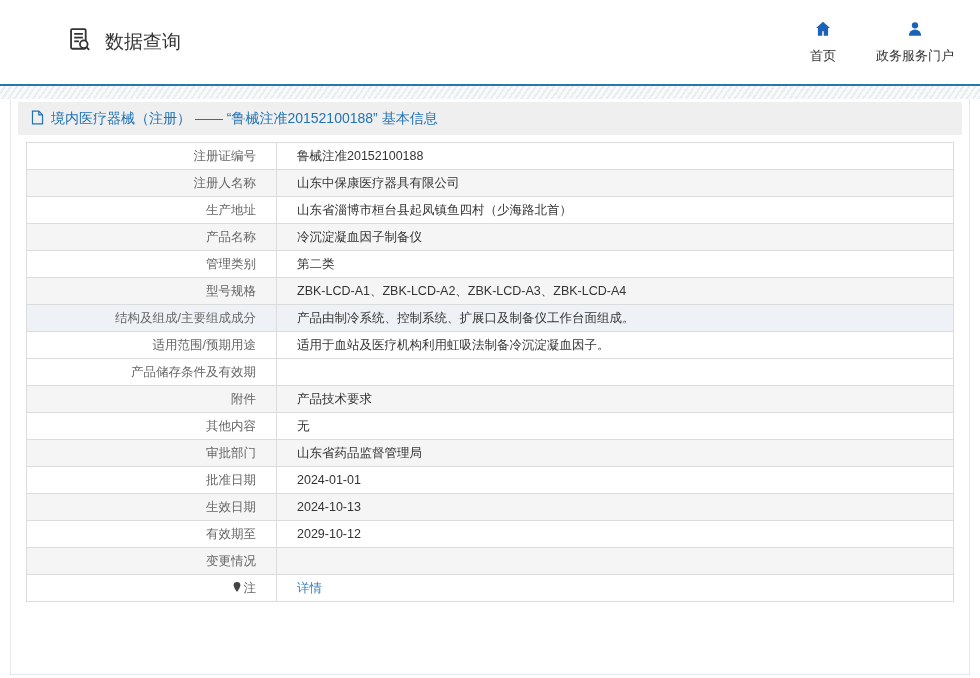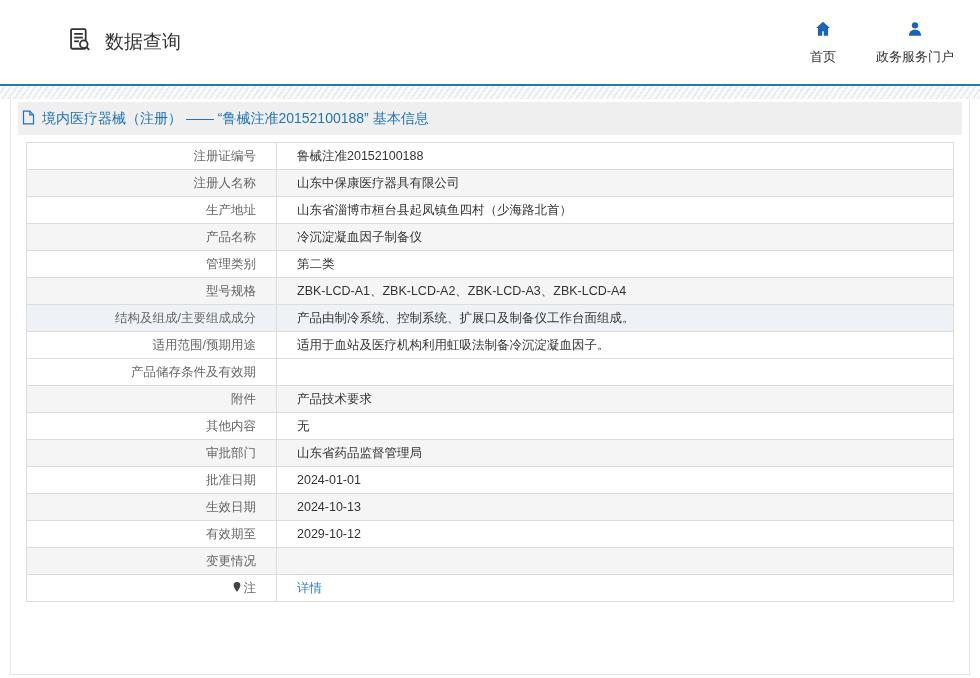--- a/index.html
+++ b/index.html
@@ -15,39 +15,39 @@
     height:86px; background:#fff;
     border-bottom:2px solid #2579a7;
     display:flex; align-items:center;
     padding:0 26px 0 18px;
   }
   .logo { display:flex; align-items:center; gap:12px; cursor:pointer; }
   .logo-text { display:flex; flex-direction:column; }
   .logo-cn { font-size:23px; font-weight:bold; color:#2268b2; letter-spacing:1.5px; line-height:1.1; }
   .logo-en { font-size:11px; color:#2d6fb5; margin-top:4px; }
   .query { display:flex; align-items:center; gap:12px; margin-left:48px; font-size:19px; color:#333; cursor:pointer; }
-  .nav { margin-left:auto; display:flex; gap:40px;font-family:Liberation Mono, monospace; }
+  .nav { margin-left:auto; display:flex; gap:40px; }
   .nav-item { display:flex; flex-direction:column; align-items:center; gap:5px; font-size:13px; color:#333; cursor:pointer; }
 
   .hatch-band {
     height:13px;
     background:repeating-linear-gradient(-55deg,#e9edf1 0,#e9edf1 2px,#f8fafb 2px,#f8fafb 5px);
   }
 
   
   .card {
     margin:0 10px; background:#fff;
     border:1px solid #e7e7e7; border-top:none;
     min-height:576px;
     padding:3px 7px 12px;
   }
   .titlebar {
     background:#efefef; height:33px;
     display:flex; align-items:center; gap:7px;
-    padding:0 4px;
+    padding:0 13px;
     font-size:14px; color:#2273b4;
   }
   .reg-table {
     width:calc(100% - 16px);
     margin:7px 8px 0;
     border-collapse:collapse;
     font-size:12.5px;
   }
   .reg-table td { border:1px solid #dcdcdc; height:27px; padding:0 20px; }
   .reg-table td.lab { width:250px; text-align:right; color:#666; white-space:nowrap; }

